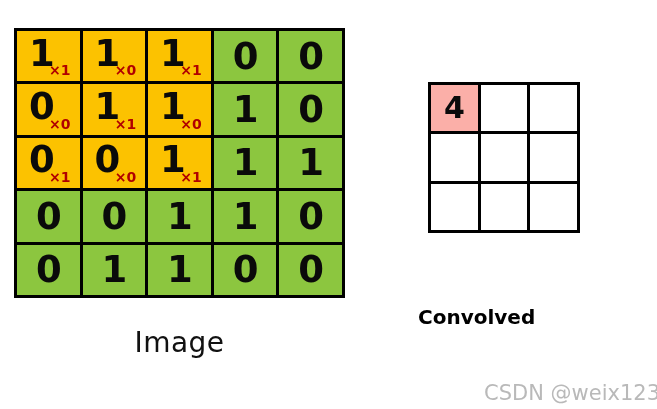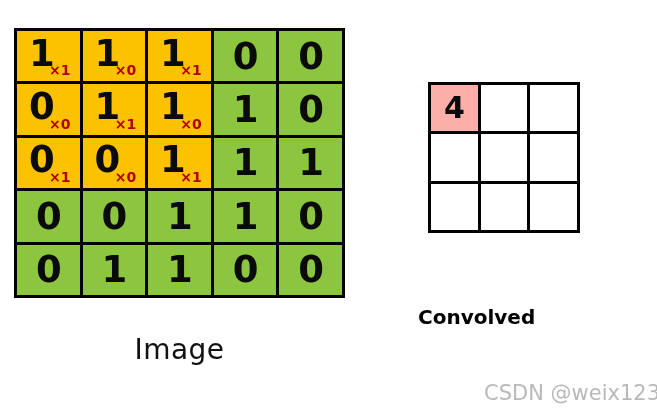--- a/index.html
+++ b/index.html
@@ -94,21 +94,21 @@
     font-weight: 700;
     color: #0a0a0a;
     line-height: 1;
     font-family: "DejaVu Sans", sans-serif;
   }
 
   
   #image-caption {
     position: absolute;
     left: 14px;
-    top: 333px;
+    top: 326px;
     width: 331px;
     text-align: center;
     font-size: 28px;
     font-weight: 400;
     color: #111;
     font-family: "DejaVu Sans", sans-serif;
     letter-spacing: 0.5px;
   }
   #conv-caption {
     position: absolute;

